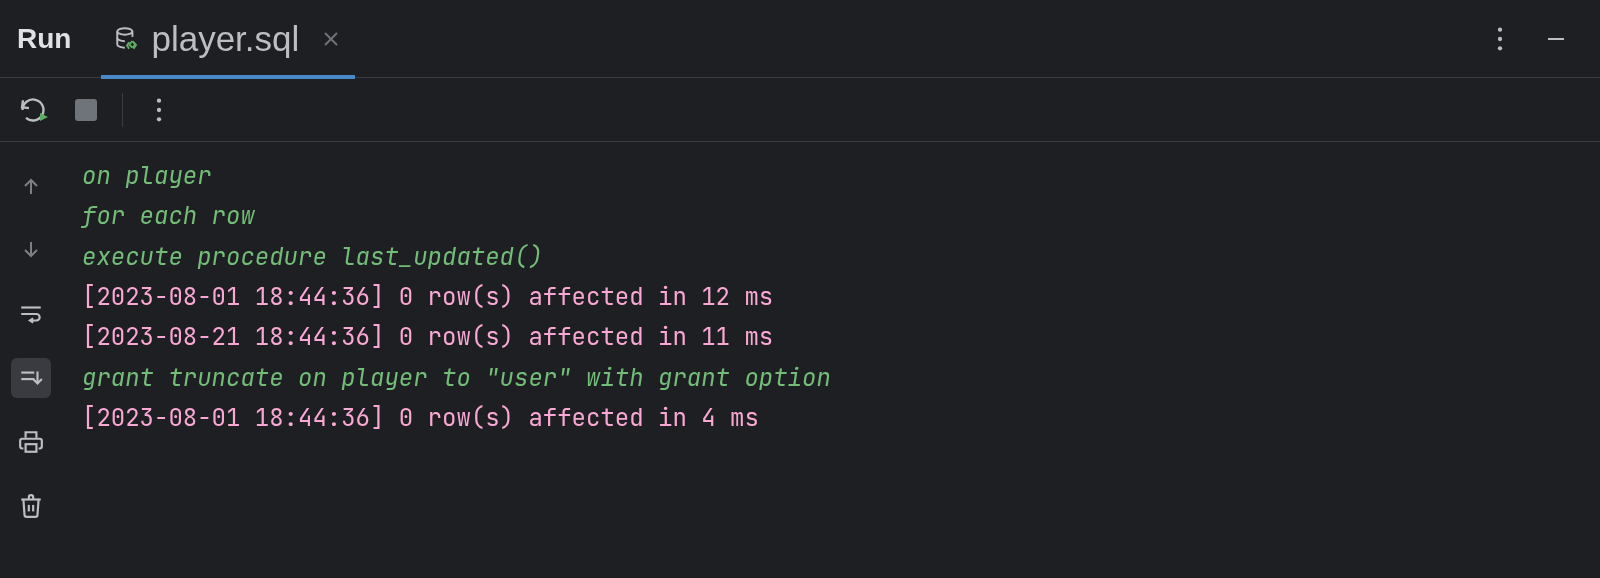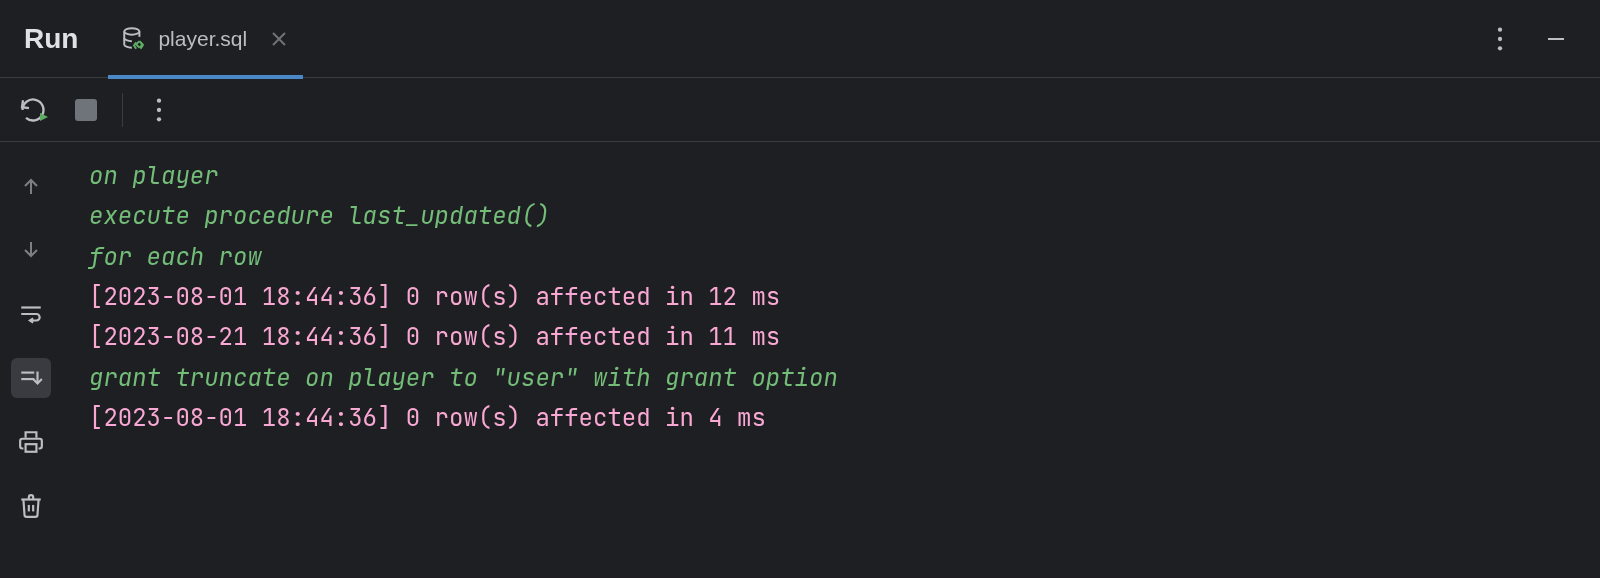--- a/index.html
+++ b/index.html
@@ -19,42 +19,42 @@
       height: 78px;
       display: flex;
       align-items: center;
       border-bottom: 1px solid #393b40;
       position: relative;
     }
     .run-label {
       font-size: 28px;
       font-weight: 600;
       color: #dfe1e5;
-      padding-left: 24px;
+      padding-left: 17px;
       padding-right: 30px;
     }
     .tab {
       display: flex;
       align-items: center;
       height: 100%;
       padding: 0 12px;
       gap: 10px;
       border-bottom: 4px solid #4a88c7;
       position: relative;
       top: 2px;
     }
     .tab-icon {
       width: 28px;
       height: 28px;
       display: flex;
       align-items: center;
       justify-content: center;
     }
     .tab-label {
-      font-size: 21px;
+      font-size: 35px;
       color: #bcbec4;
     }
     .tab-close {
       margin-left: 10px;
       color: #6f737a;
       font-size: 22px;
       cursor: pointer;
       width: 24px;
       height: 24px;
       display: flex;
@@ -100,21 +100,20 @@
       border-radius: 3px;
     }
     .toolbar-divider {
       width: 1px;
       height: 34px;
       background: #393b40;
     }
     .content {
       display: flex;
       height: calc(100% - 142px);
-      gap: 7px;
     }
     .sidebar {
       width: 62px;
       display: flex;
       flex-direction: column;
       align-items: center;
       padding-top: 24px;
       gap: 24px;
     }
     .sidebar-btn {
@@ -257,20 +256,20 @@
         <polyline points="3 6 5 6 21 6"></polyline>
         <path d="M19 6l-1 14a2 2 0 0 1-2 2H8a2 2 0 0 1-2-2L5 6"></path>
         <path d="M10 6V4a2 2 0 0 1 2-2h0a2 2 0 0 1 2 2v2"></path>
         <line x1="10" y1="11" x2="10" y2="17"></line>
         <line x1="14" y1="11" x2="14" y2="17"></line>
       </svg>
     </span>
   </div>
   <div class="console">
     <div class="console-line sql-text">on player</div>
+    <div class="console-line sql-text">for each row</div>
     <div class="console-line sql-text">execute procedure last_updated()</div>
-    <div class="console-line sql-text">for each row</div>
     <div class="console-line log-text">[2023-08-01 18:44:36] 0 row(s) affected in 12 ms</div>
     <div class="console-line log-text">[2023-08-21 18:44:36] 0 row(s) affected in 11 ms</div>
     <div class="console-line sql-text">grant truncate on player to "user" with grant option</div>
     <div class="console-line log-text">[2023-08-01 18:44:36] 0 row(s) affected in 4 ms</div>
   </div>
 </div>
 
 </body></html>

